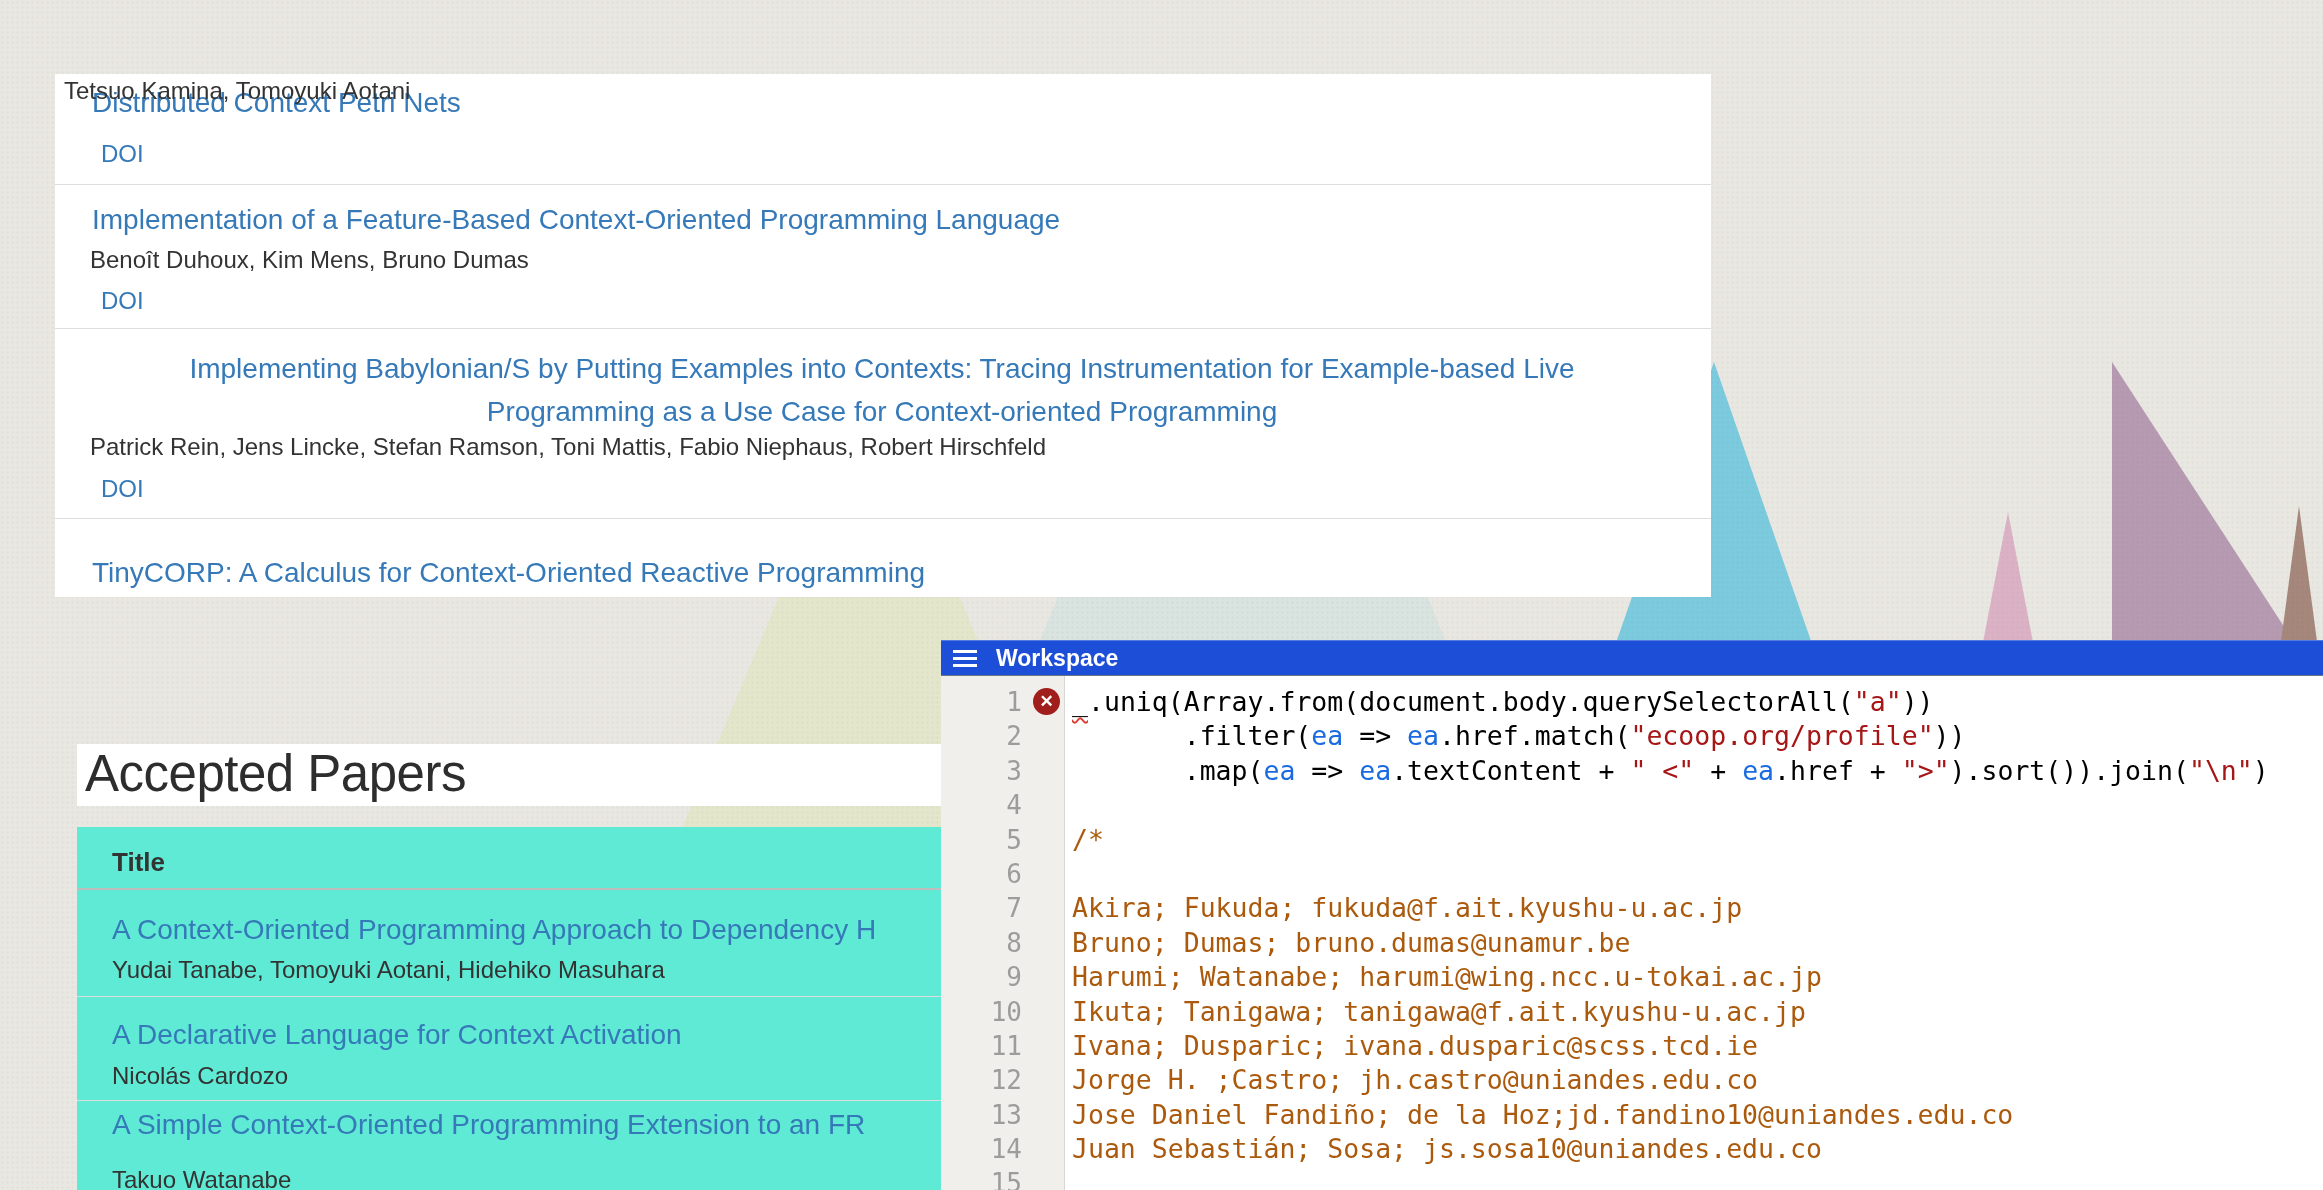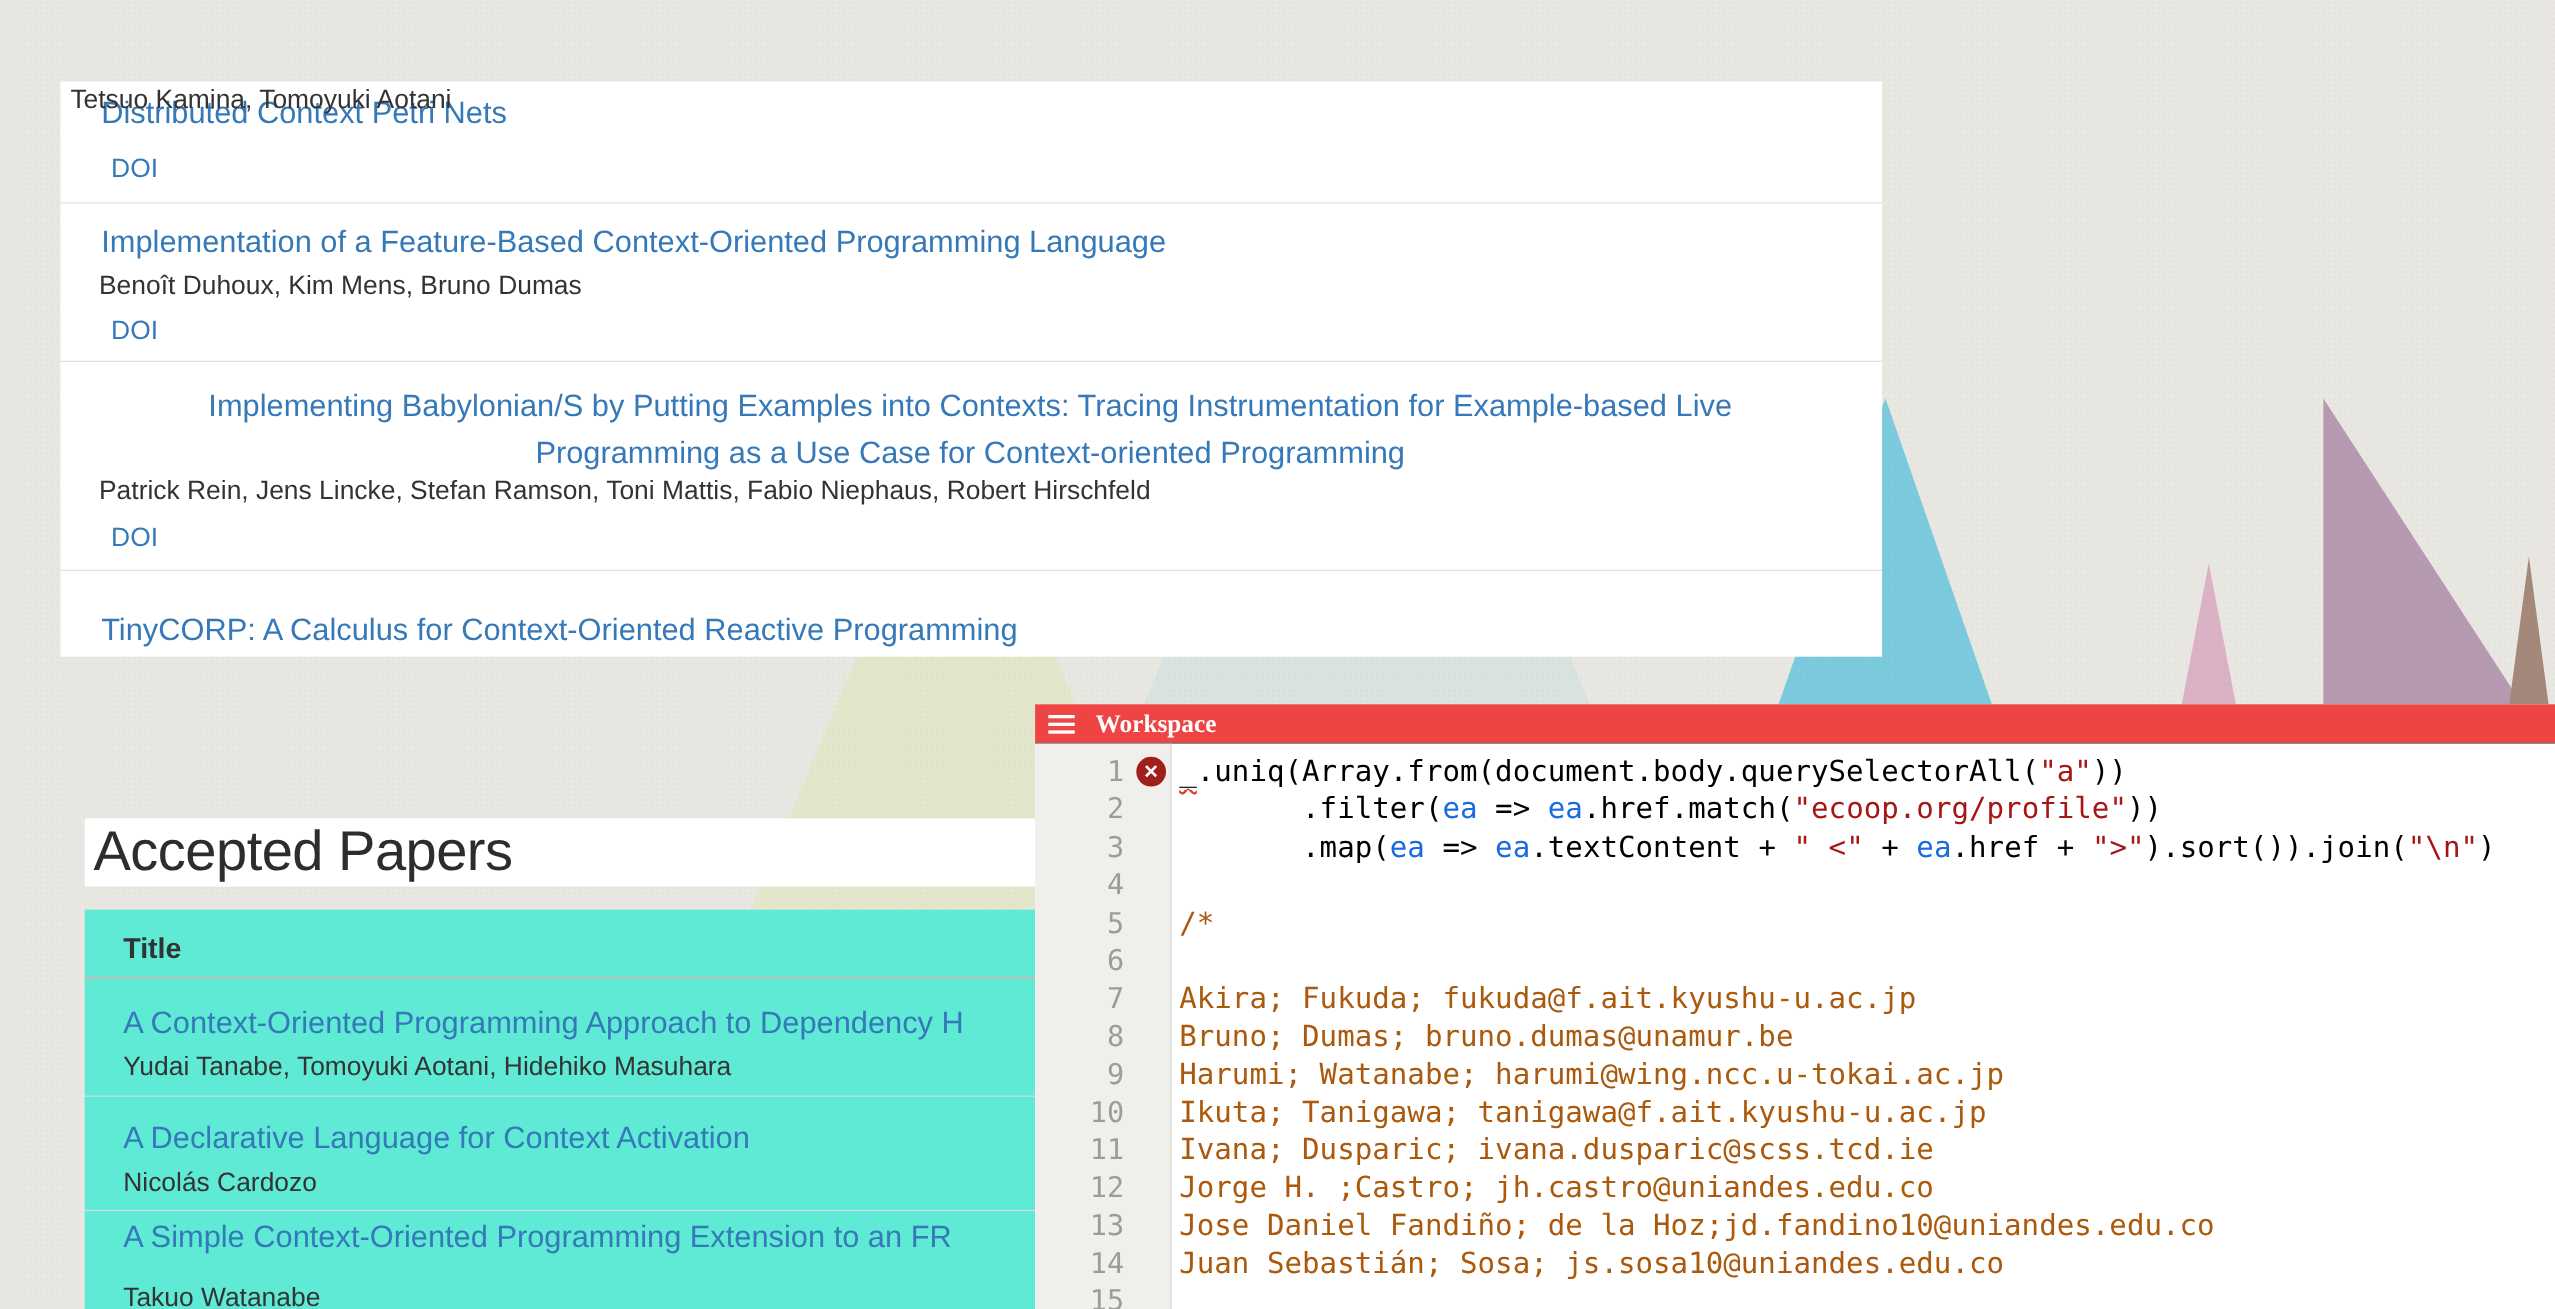--- a/index.html
+++ b/index.html
@@ -60,22 +60,22 @@
   .t-r2t{top:192px;}
   .t-r2a{top:235px;}
   .t-b2{top:273px;}
   .t-r3t{top:282px;}
   .t-r3a{top:339px;}
   .t-border{position:absolute;left:0;width:100%;height:1px;background:#dcdcdc;}
 
   
   .workspace{position:absolute;left:941px;top:640px;width:1382px;height:550px;z-index:5;background:#fff;}
   .ws-titlebar{
-    position:absolute;left:0;top:0;width:100%;height:36px;background:#ef4444;
-    border-top:1px solid rgba(255,255,255,0.25);border-bottom:1px solid #6a7680;box-sizing:border-box;font-family:Liberation Serif, serif;
+    position:absolute;left:0;top:0;width:100%;height:36px;background:#1d4ed8;
+    border-top:1px solid rgba(255,255,255,0.25);border-bottom:1px solid #6a7680;box-sizing:border-box;
   }
   .ws-title{
     position:absolute;left:55px;top:0;height:36px;line-height:34px;
     color:#fff;font-size:23px;font-weight:bold;
   }
   .hamburger{position:absolute;left:12px;top:9px;width:24px;height:17px;cursor:pointer;}
   .hamburger i{display:block;height:3px;background:#fff;margin-bottom:4px;}
   .ws-body{
     position:absolute;left:0;top:36px;right:0;bottom:0;
     display:flex;overflow:hidden;

